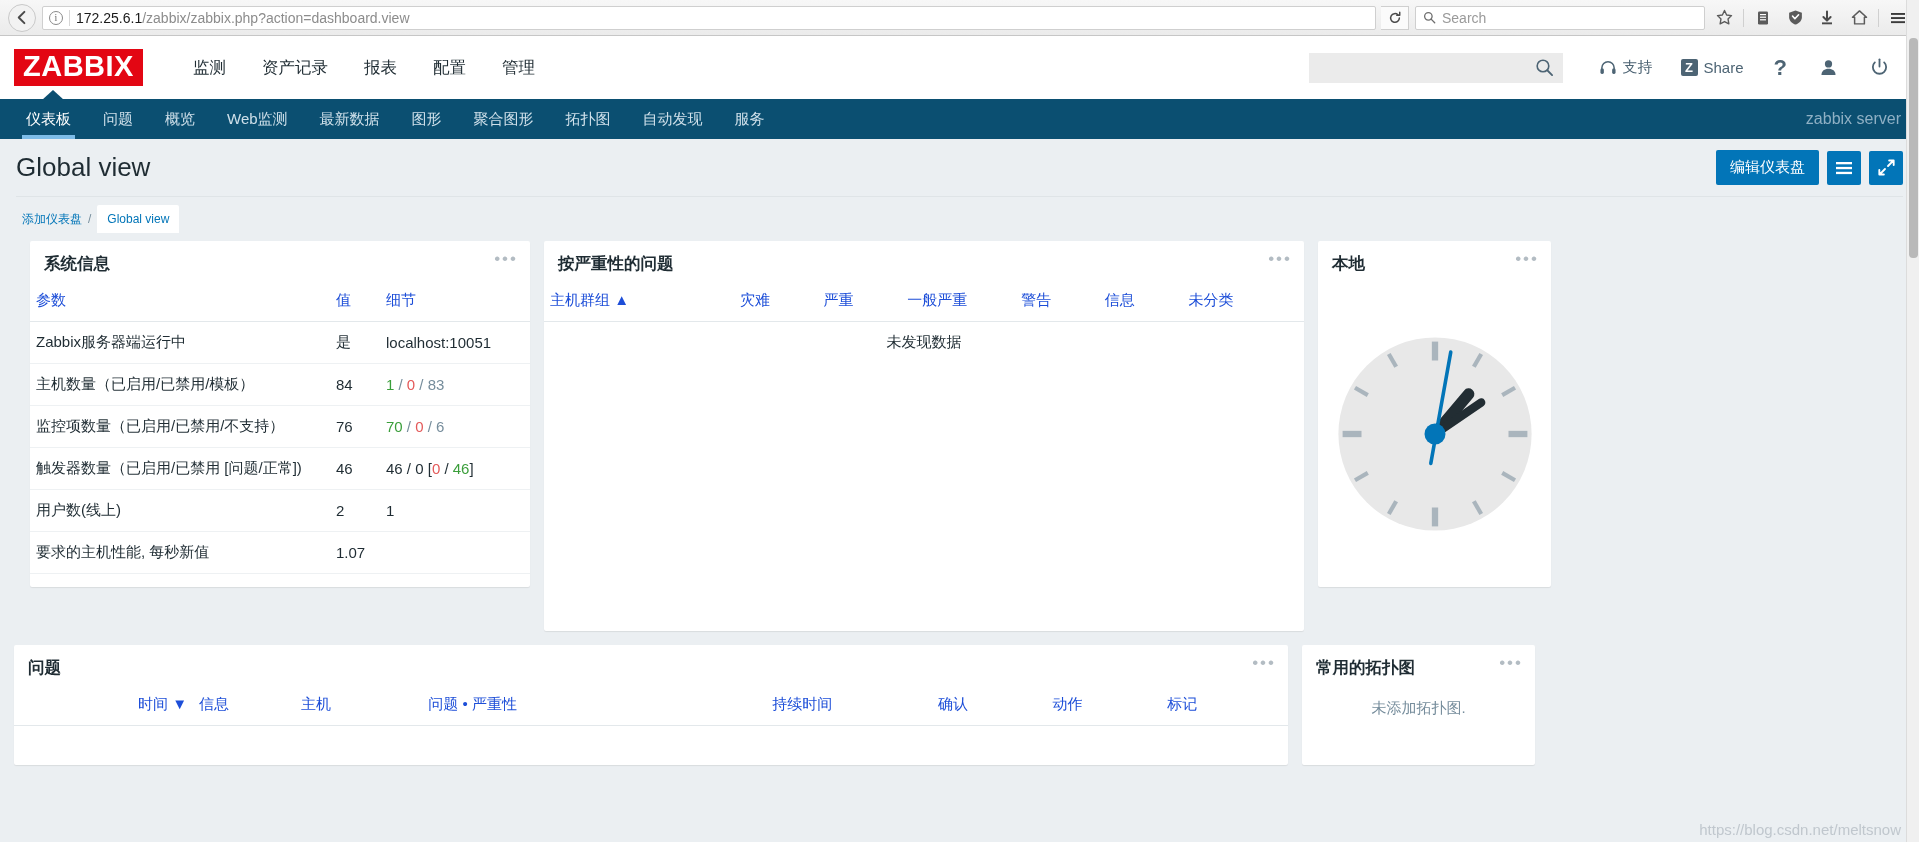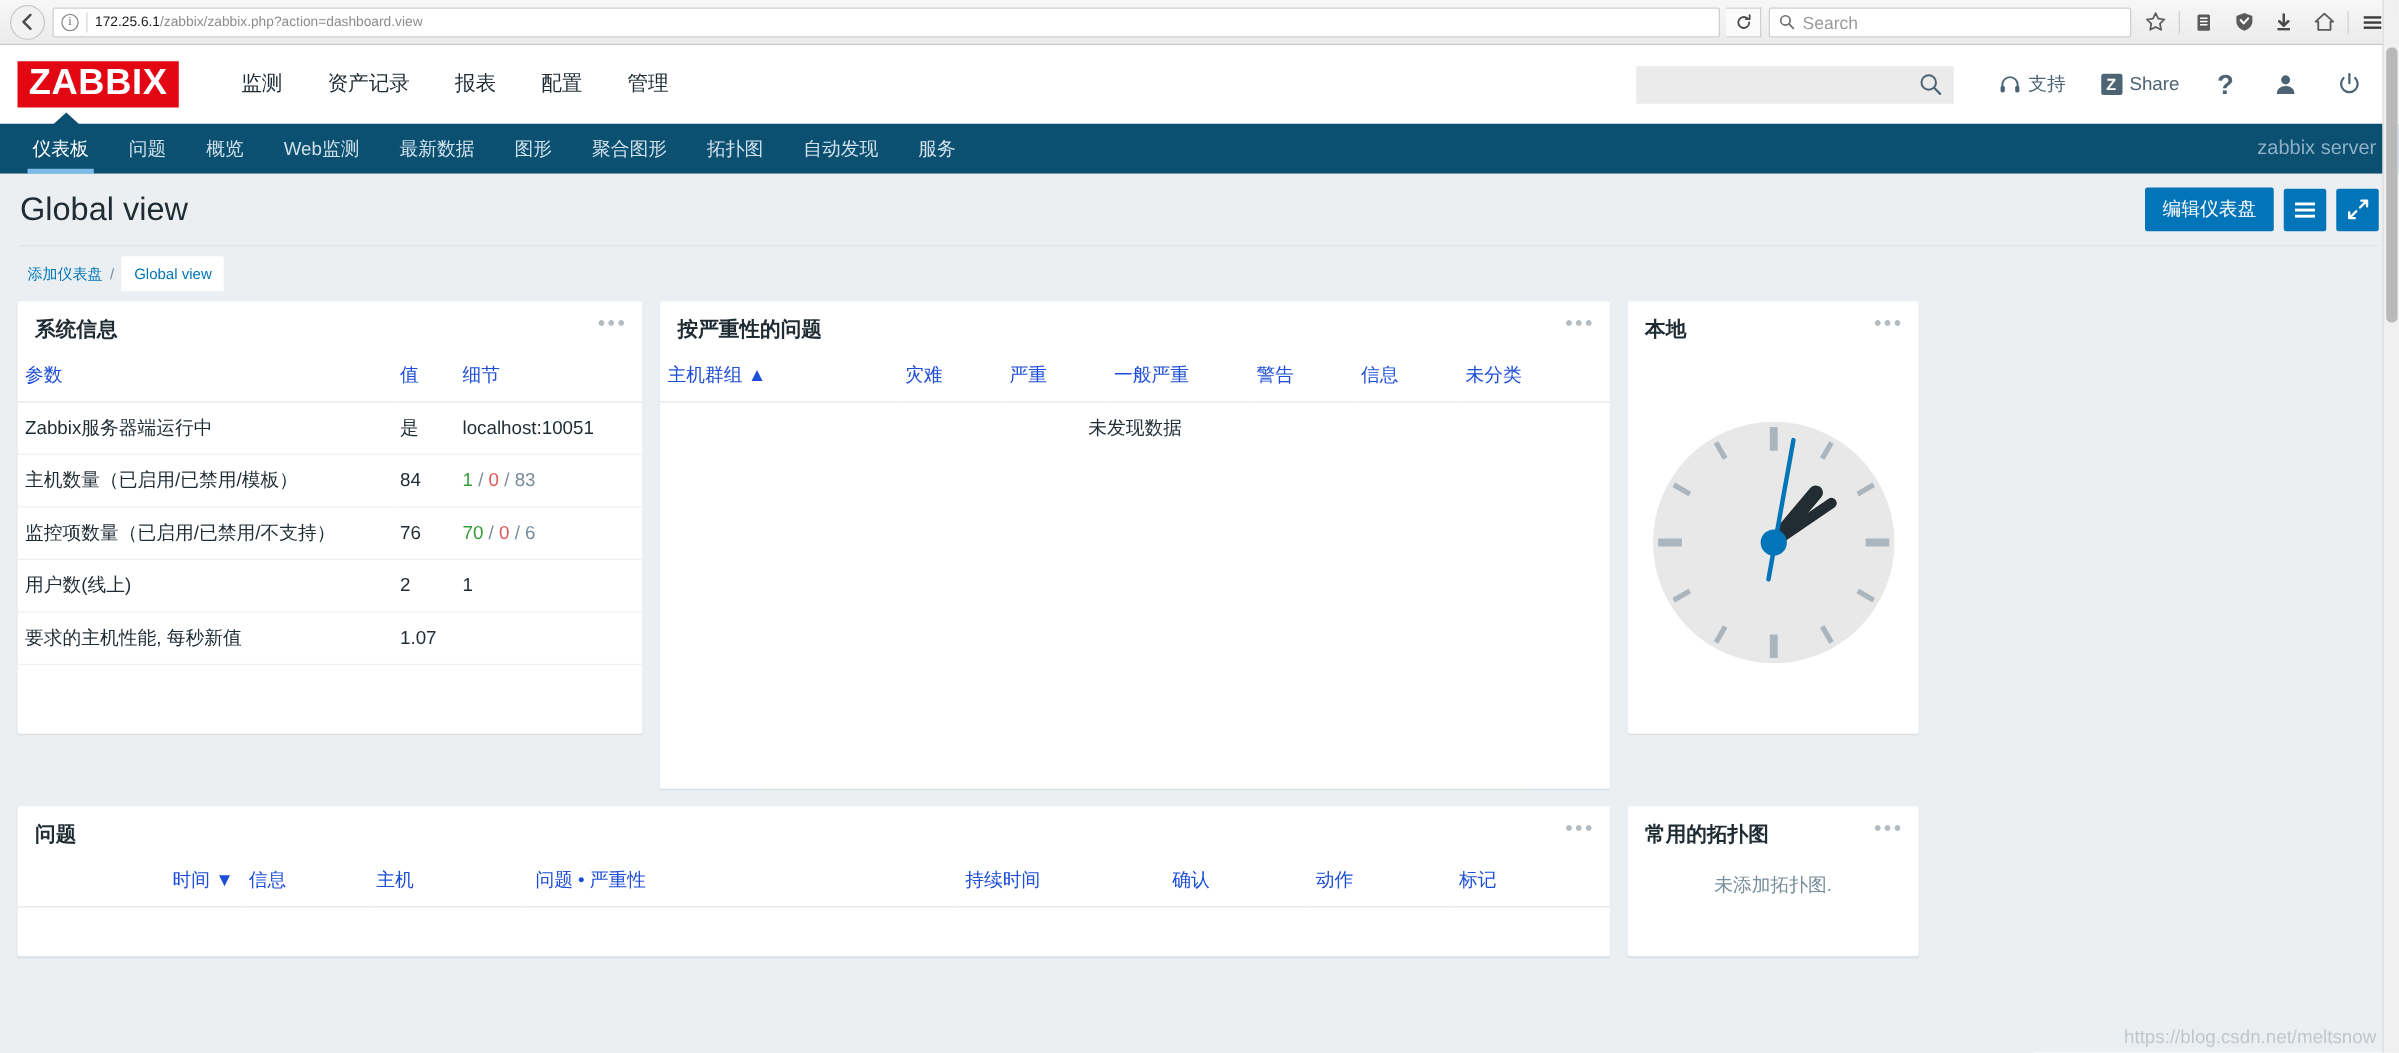--- a/index.html
+++ b/index.html
@@ -45,21 +45,21 @@
   .info-circle {
     width: 14px; height: 14px; border-radius: 50%;
     border: 1.3px solid #8a8a8a;
     color: #6a6a6a;
     font-size: 10px; line-height: 11px; text-align: center;
     font-family: "Liberation Serif", serif;
     flex: none;
   }
   .url-sep { width: 1px; height: 16px; background: #d7d7d7; flex: none; }
   .url-text {
-    font-size: 11px;
+    font-size: 14px;
     color: #8c8c8c;
     white-space: nowrap;
     overflow: hidden;
   }
   .url-text b { color: #1a1a1a; font-weight: 400; }
   .reload-btn {
     width: 28px; height: 24px;
     border: 1px solid #cfcfcf;
     border-left: none;
     background: #fbfbfb;
@@ -243,21 +243,21 @@
 
   
   .widget-row { display: flex; gap: 14px; align-items: stretch; }
   .widget {
     background: #fff;
     border-radius: 2px;
     box-shadow: 0 1px 1px rgba(0,0,0,.08);
     display: flex; flex-direction: column;
     overflow: hidden;
   }
-  .w-sysinfo  { width: 500px; height: 346px; }
+  .w-sysinfo  { width: 500px; height: 346px; margin-left: 16px; }
   .w-problems-sev { width: 760px; height: 390px; }
   .w-clock { width: 233px; height: 346px; }
   .w-problems { width: 1274px; height: 120px; }
   .w-maps { width: 233px; height: 120px; }
 
   .widget-head {
     display: flex; align-items: flex-start;
     padding: 12px 12px 6px 14px;
     position: relative;
   }
@@ -514,20 +514,27 @@
             </td>
           </tr>
           <tr>
             <td class="pad-l">监控项数量（已启用/已禁用/不支持）</td>
             <td>76</td>
             <td>
               <span class="c-green">70</span><span class="c-grey"> / </span><span class="c-red">0</span><span class="c-grey"> / </span><span class="c-grey">6</span>
             </td>
           </tr>
           <tr>
+            <td class="pad-l">触发器数量（已启用/已禁用 [问题/正常])</td>
+            <td>46</td>
+            <td>
+              <span>46 / 0 [</span><span class="c-red">0</span><span> / </span><span class="c-green">46</span><span>]</span>
+            </td>
+          </tr>
+          <tr>
             <td class="pad-l">用户数(线上)</td>
             <td>2</td>
             <td class="c-green">1</td>
           </tr>
           <tr>
             <td class="pad-l">要求的主机性能, 每秒新值</td>
             <td>1.07</td>
             <td></td>
           </tr>
         </tbody>

